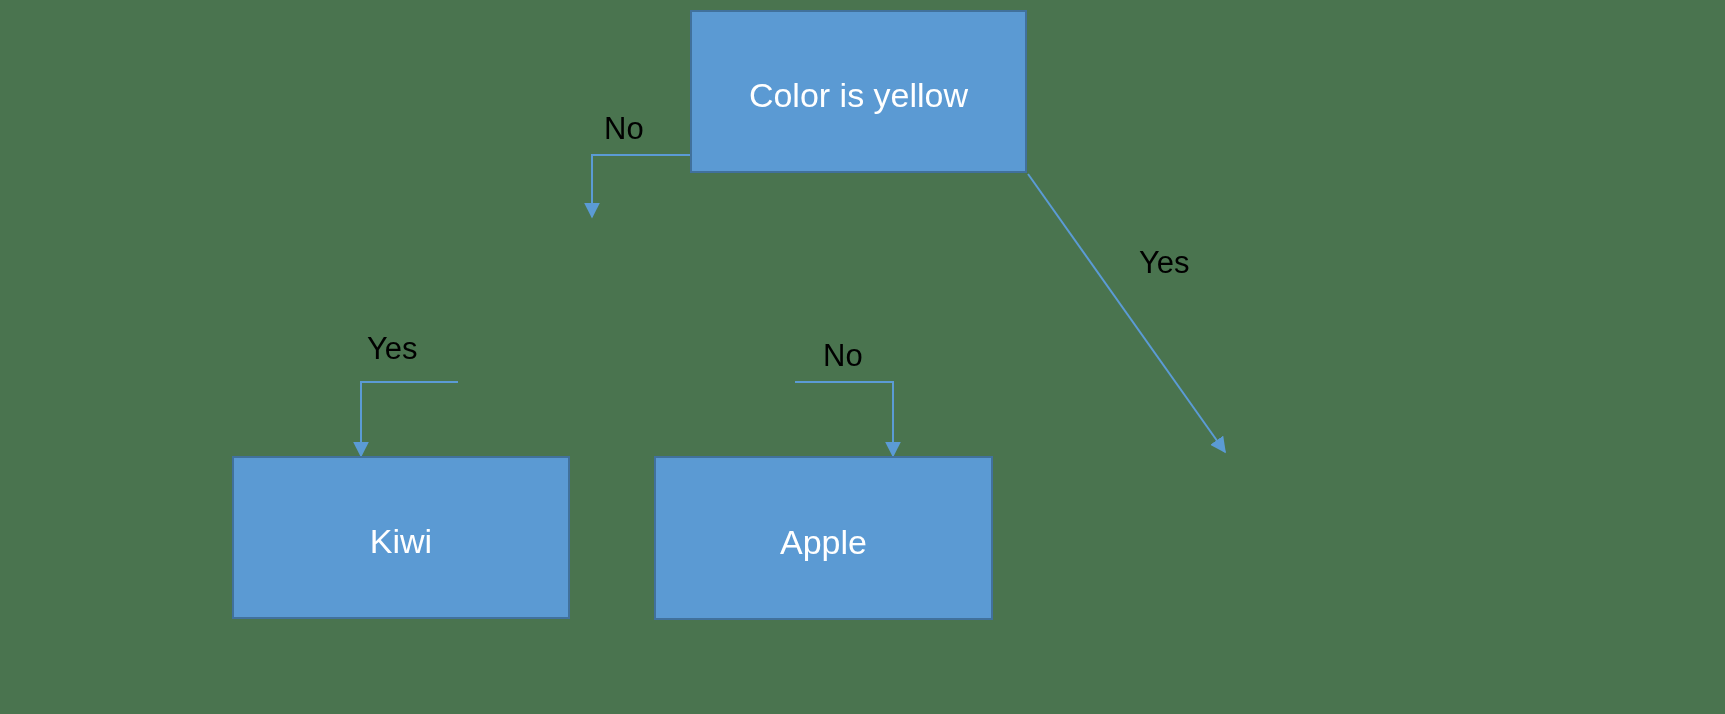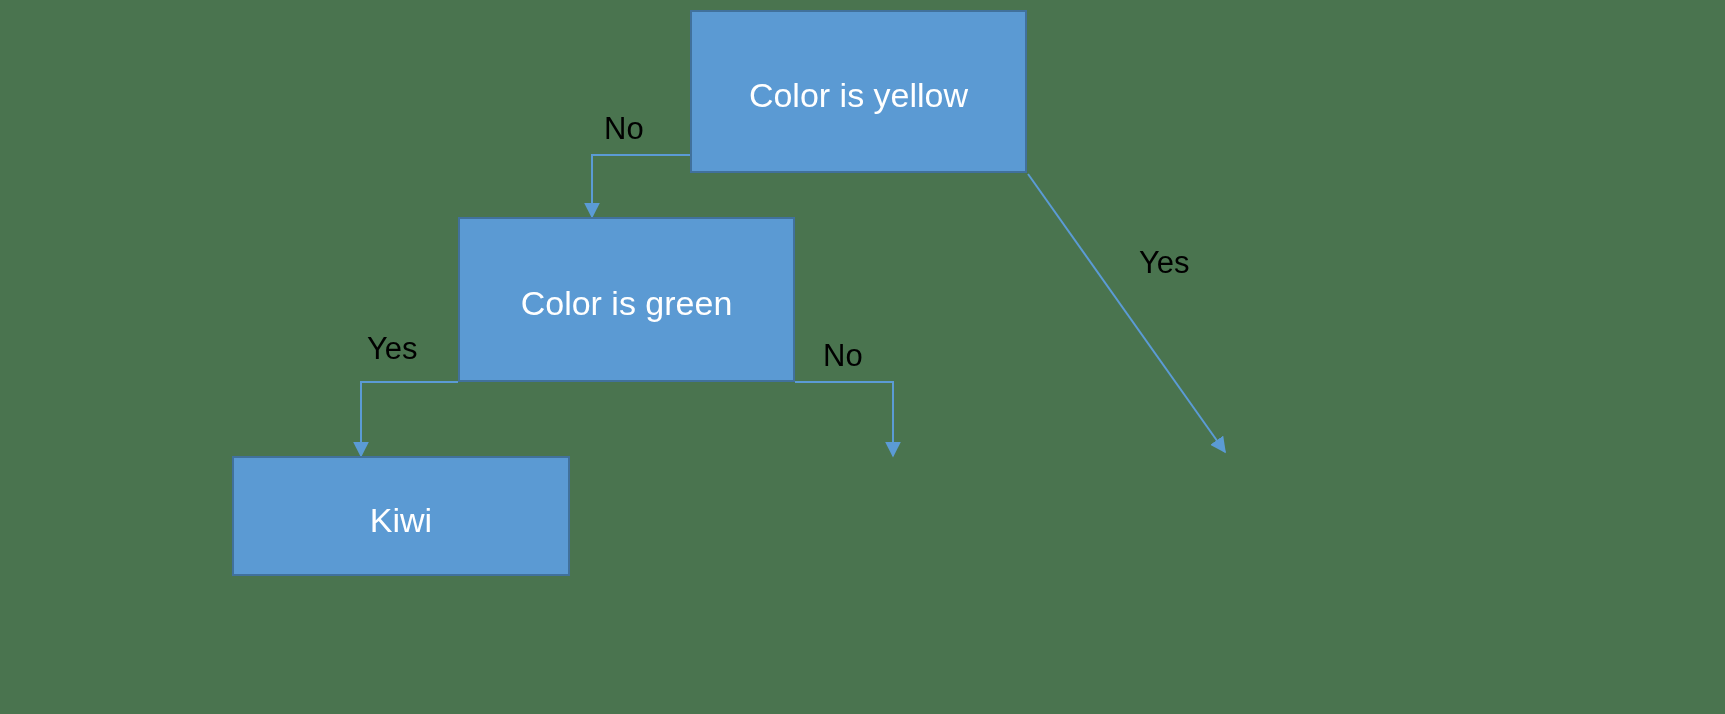--- a/index.html
+++ b/index.html
@@ -77,28 +77,28 @@
     <path d="M690,155 H592 V217" marker-end="url(#arrowhead)"></path>
     <path d="M458,382 H361 V456" marker-end="url(#arrowhead)"></path>
     <path d="M795,382 H893 V456" marker-end="url(#arrowhead)"></path>
     <path d="M1028,174 L1225,452" marker-end="url(#arrowhead)"></path>
   </svg>
 
   <div class="node" style="left:690px; top:10px; width:337px; height:163px;">
     <span>Color is yellow</span>
   </div>
 
-  <div class="node" style="left:458px; top:217px; width:337px; height:165px;">
-    <span>Color is green</span>
-  </div>
 
-  <div class="node" style="left:232px; top:456px; width:338px; height:120px;">
+  <div class="node" style="left:232px; top:456px; width:338px; height:163px;">
     <span>Kiwi</span>
   </div>
 
+  <div class="node" style="left:654px; top:456px; width:339px; height:164px;">
+    <span>Apple</span>
+  </div>
 
 
   <div class="edge-label" style="left:604px; top:112px;">No</div>
 
   <div class="edge-label" style="left:367px; top:332px;">Yes</div>
 
   <div class="edge-label" style="left:823px; top:339px;">No</div>
 
   <div class="edge-label" style="left:1139px; top:246px;">Yes</div>
 

